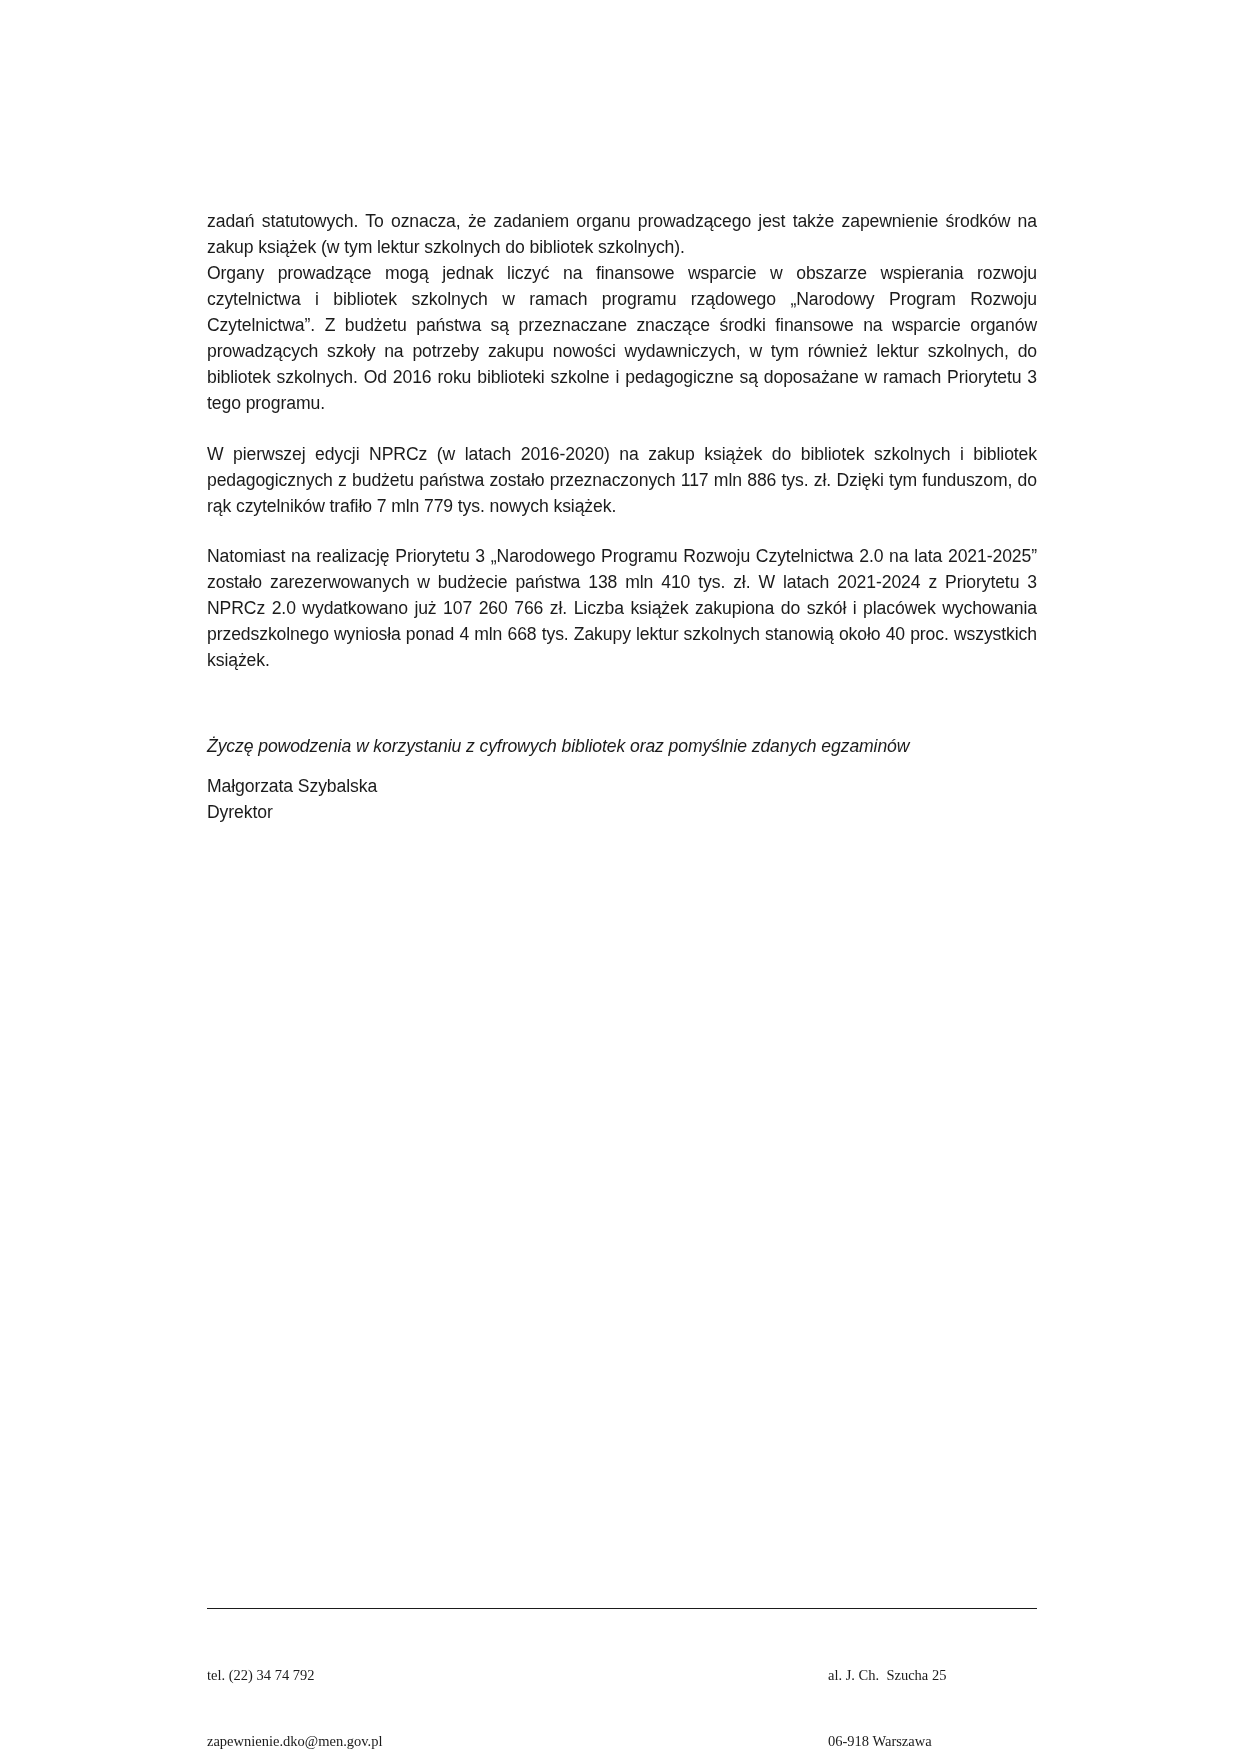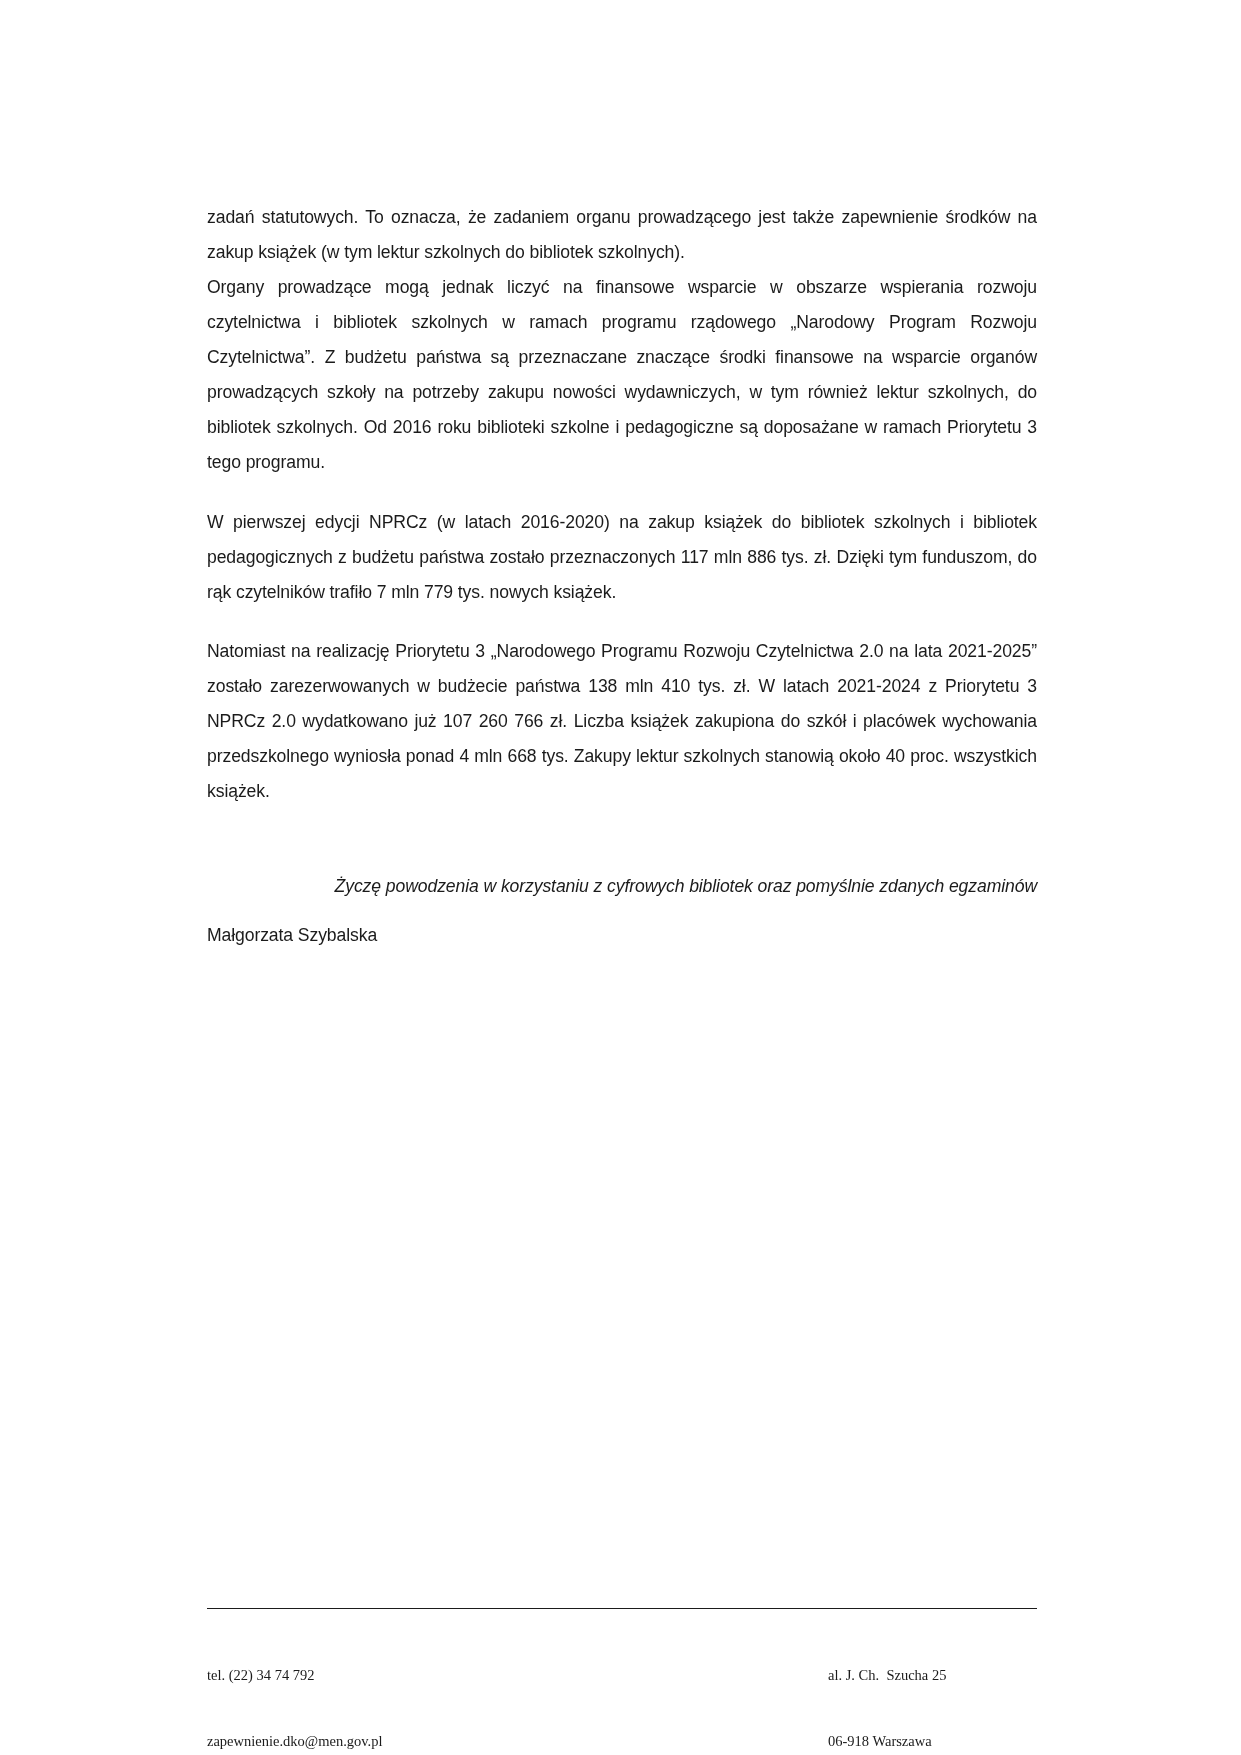--- a/index.html
+++ b/index.html
@@ -13,37 +13,37 @@
     height: 1755px;
     background: #ffffff;
     font-family: "Liberation Sans", sans-serif;
     color: #1b1b1b;
     overflow: hidden;
     margin: 0 auto;
   }
   .content {
     position: absolute;
     left: 207px;
-    top: 200px;
+    top: 208px;
     width: 830px;
     font-size: 17.6px;
-    line-height: 35px;
+    line-height: 26px;
     letter-spacing: -0.1px;
   }
   .para {
     text-align: justify;
     margin: 0;
   }
   .gap-before {
     margin-top: 24.5px;
   }
   .closing-wish {
     margin-top: 60px;
     font-style: italic;
-    text-align: right;
+    text-align: left;
   }
   .signature-block {
     margin-top: 14px;
   }
   .sig-line {
     margin: 0;
   }
   .footer-rule {
     position: absolute;
     left: 207px;
@@ -78,20 +78,21 @@
   <div class="content">
     <p class="para">zadań statutowych. To oznacza, że zadaniem organu prowadzącego jest także zapewnienie środków na zakup książek (w tym lektur szkolnych do bibliotek szkolnych).</p>
     <p class="para">Organy prowadzące mogą jednak liczyć na finansowe wsparcie w obszarze wspierania rozwoju czytelnictwa i bibliotek szkolnych w ramach programu rządowego „Narodowy Program Rozwoju Czytelnictwa”. Z budżetu państwa są przeznaczane znaczące środki finansowe na wsparcie organów prowadzących szkoły na potrzeby zakupu nowości wydawniczych, w tym również lektur szkolnych, do bibliotek szkolnych. Od 2016 roku biblioteki szkolne i pedagogiczne są doposażane w ramach Priorytetu 3 tego programu.</p>
     <p class="para gap-before">W pierwszej edycji NPRCz (w latach 2016-2020) na zakup książek do bibliotek szkolnych i bibliotek pedagogicznych z budżetu państwa zostało przeznaczonych 117 mln 886 tys. zł. Dzięki tym funduszom, do rąk czytelników trafiło 7 mln 779 tys. nowych książek.</p>
     <p class="para gap-before">Natomiast na realizację Priorytetu 3 „Narodowego Programu Rozwoju Czytelnictwa 2.0 na lata 2021-2025” zostało zarezerwowanych w budżecie państwa 138 mln 410 tys. zł. W latach 2021-2024 z Priorytetu 3 NPRCz 2.0 wydatkowano już 107 260 766 zł. Liczba książek zakupiona do szkół i placówek wychowania przedszkolnego wyniosła ponad 4 mln 668 tys. Zakupy lektur szkolnych stanowią około 40 proc. wszystkich książek.</p>
 
     <p class="para closing-wish">Życzę powodzenia w korzystaniu z cyfrowych bibliotek oraz pomyślnie zdanych egzaminów</p>
 
     <div class="signature-block">
       <p class="sig-line">Małgorzata Szybalska</p>
+      <p class="sig-line">Dyrektor</p>
     </div>
   </div>
 
   <div class="footer-rule"></div>
 
   <div class="footer-col footer-left">
     <p class="footer-line">tel. (22) 34 74 792</p>
     <p class="footer-line">zapewnienie.dko@men.gov.pl</p>
     
   </div>

